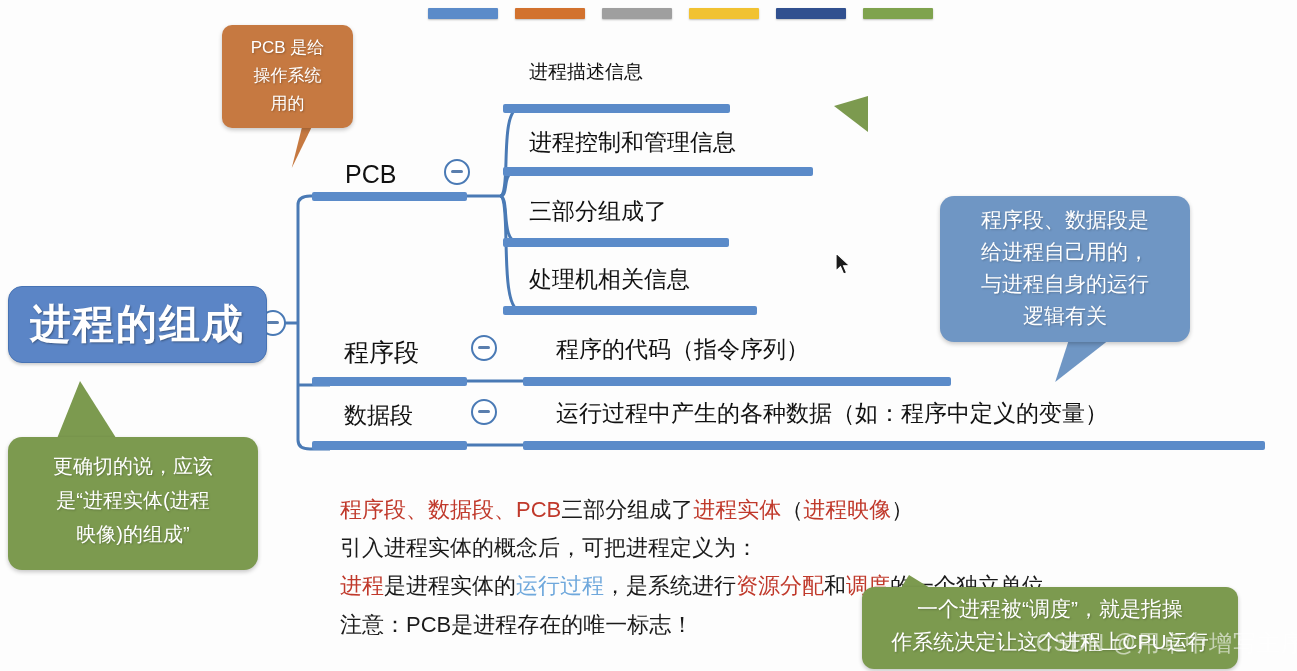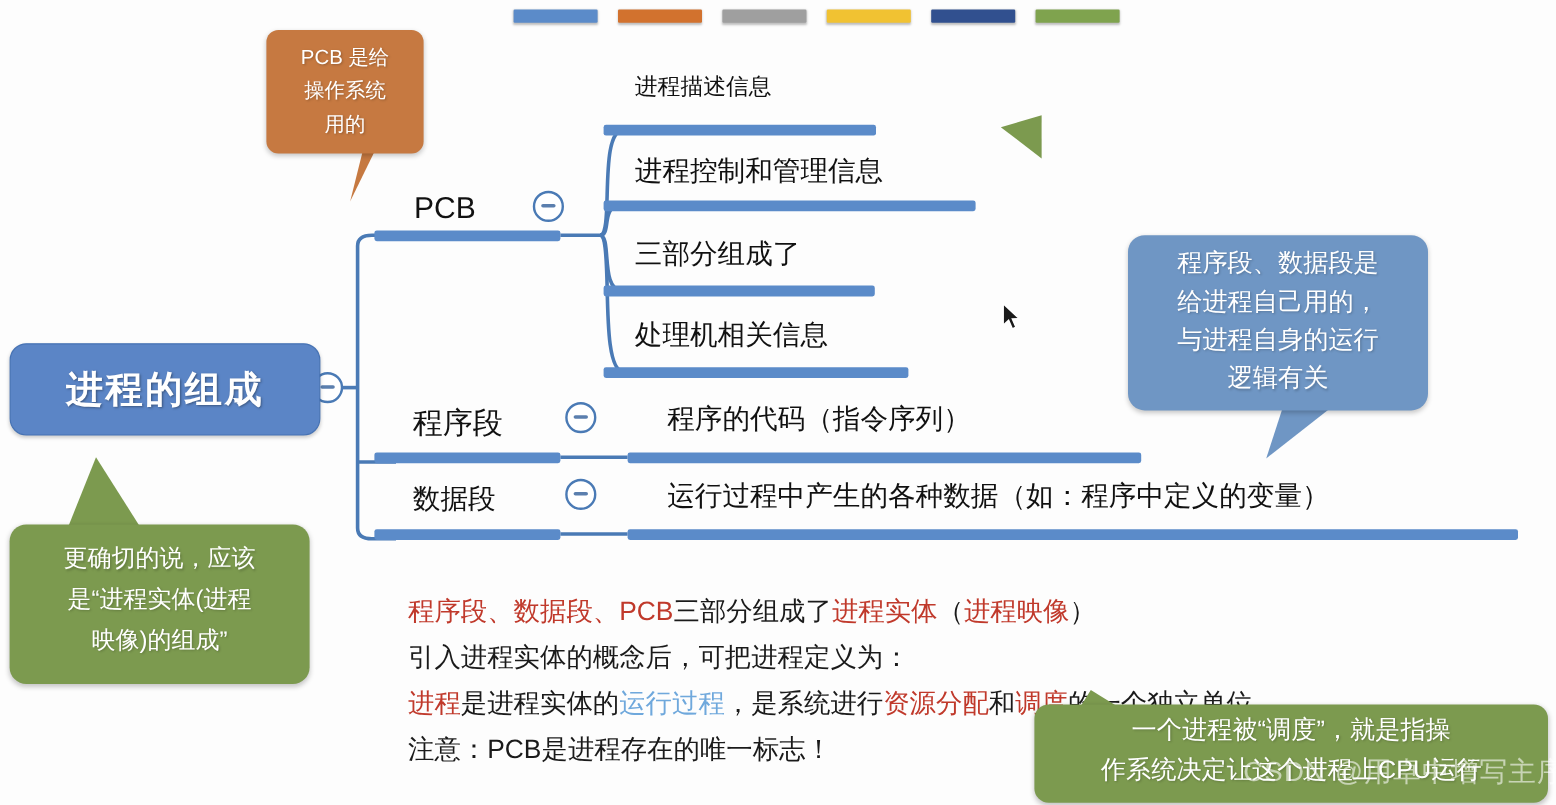--- a/index.html
+++ b/index.html
@@ -56,21 +56,21 @@
     background: #5b85c6;
     border: 1px solid #4773b4;
     border-radius: 14px;
     box-shadow: 0 2px 3px rgba(0,0,0,0.18);
     display: flex;
     align-items: center;
     justify-content: center;
   }
   .root-text {
     color: #ffffff;
-    font-size: 31px;
+    font-size: 41px;
     font-weight: bold;
     letter-spacing: 2px;
     text-shadow: 1px 1px 2px rgba(0,0,0,0.35);
     text-align: center;
   }
 
   .lbl-pcb      { left: 345px; top: 160px; font-size: 25px; }
   .lbl-chengxu  { left: 344px; top: 336px; font-size: 25px; }
   .lbl-shuju    { left: 344px; top: 400px; font-size: 23px; }
 
@@ -165,21 +165,21 @@
     position: absolute;
     left: 56px; top: 381px;
     width: 0; height: 0;
     border-bottom: 60px solid #7c9a4f;
     border-left: 24px solid transparent;
     border-right: 38px solid transparent;
   }
 
   .callout-green-br {
     left: 862px; top: 587px;
-    width: 428px; height: 82px;
+    width: 376px; height: 82px;
     background: #7c9a4f;
     border-radius: 12px;
     padding: 5px 10px 0 10px;
     font-size: 21px;
     line-height: 33px;
     text-shadow: 1px 1px 2px rgba(0,0,0,0.22);
   }
   .tail-green-br {
     position: absolute;
     left: 899px; top: 575px;

